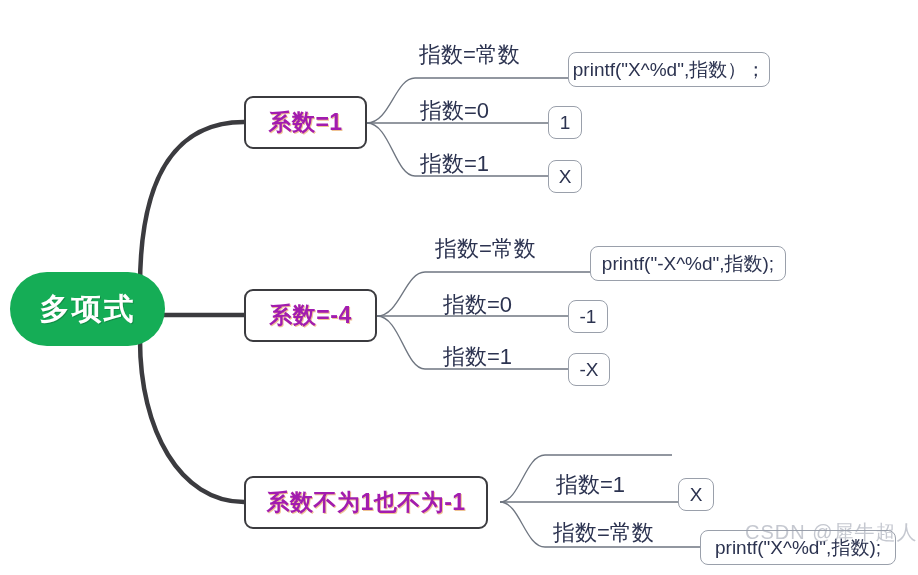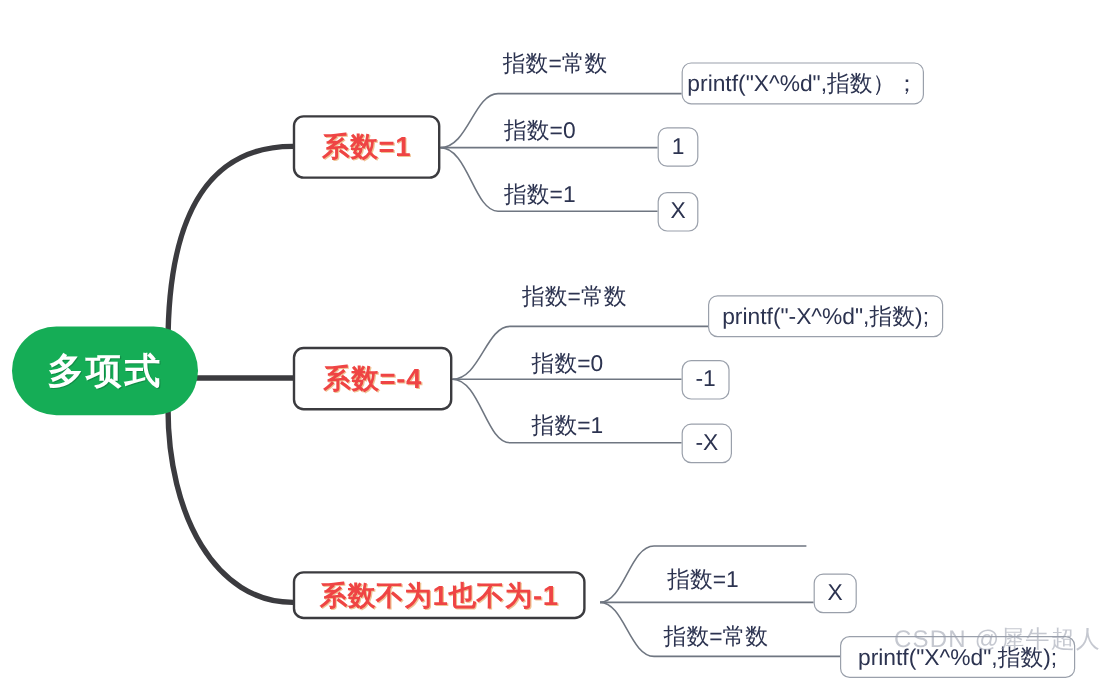--- a/index.html
+++ b/index.html
@@ -52,21 +52,21 @@
     display: flex;
     align-items: center;
     justify-content: center;
     background: #ffffff;
     border: 2.5px solid #3b3b3f;
     border-radius: 9px;
     box-sizing: border-box;
     z-index: 5;
   }
   .branch-label {
-    color: #ef4444;
+    color: #a21caf;
     font-size: 23px;
     font-weight: bold;
     letter-spacing: 0.5px;
     white-space: nowrap;
     text-shadow: 1px 1px 0 rgba(226,146,60,0.55);
   }
 
   
   .leaf-node {
     position: absolute;
@@ -85,21 +85,21 @@
     white-space: nowrap;
   }
   .leaf-node.small .leaf-label {
     font-size: 19px;
   }
 
   
   .edge-label {
     position: absolute;
     color: #2c3350;
-    font-size: 19px;
+    font-size: 22px;
     white-space: nowrap;
     z-index: 4;
   }
 
   
   .watermark {
     position: absolute;
     color: rgba(150,155,170,0.55);
     font-size: 20px;
     letter-spacing: 1px;
@@ -167,21 +167,21 @@
   <div class="edge-label" style="left:443px; top:290px;">指数=0</div>
   <div class="leaf-node small" style="left:568px; top:300px; width:40px; height:33px;">
     <span class="leaf-label">-1</span>
   </div>
 
   <div class="edge-label" style="left:443px; top:342px;">指数=1</div>
   <div class="leaf-node small" style="left:568px; top:353px; width:42px; height:33px;">
     <span class="leaf-label">-X</span>
   </div>
 
-  <div class="branch-node" style="left:244px; top:476px; width:244px; height:40px;">
+  <div class="branch-node" style="left:244px; top:476px; width:244px; height:53px;">
     <span class="branch-label">系数不为1也不为-1</span>
   </div>
 
 
   <div class="edge-label" style="left:556px; top:470px;">指数=1</div>
   <div class="leaf-node small" style="left:678px; top:478px; width:36px; height:33px;">
     <span class="leaf-label">X</span>
   </div>
 
   <div class="edge-label" style="left:553px; top:518px;">指数=常数</div>

